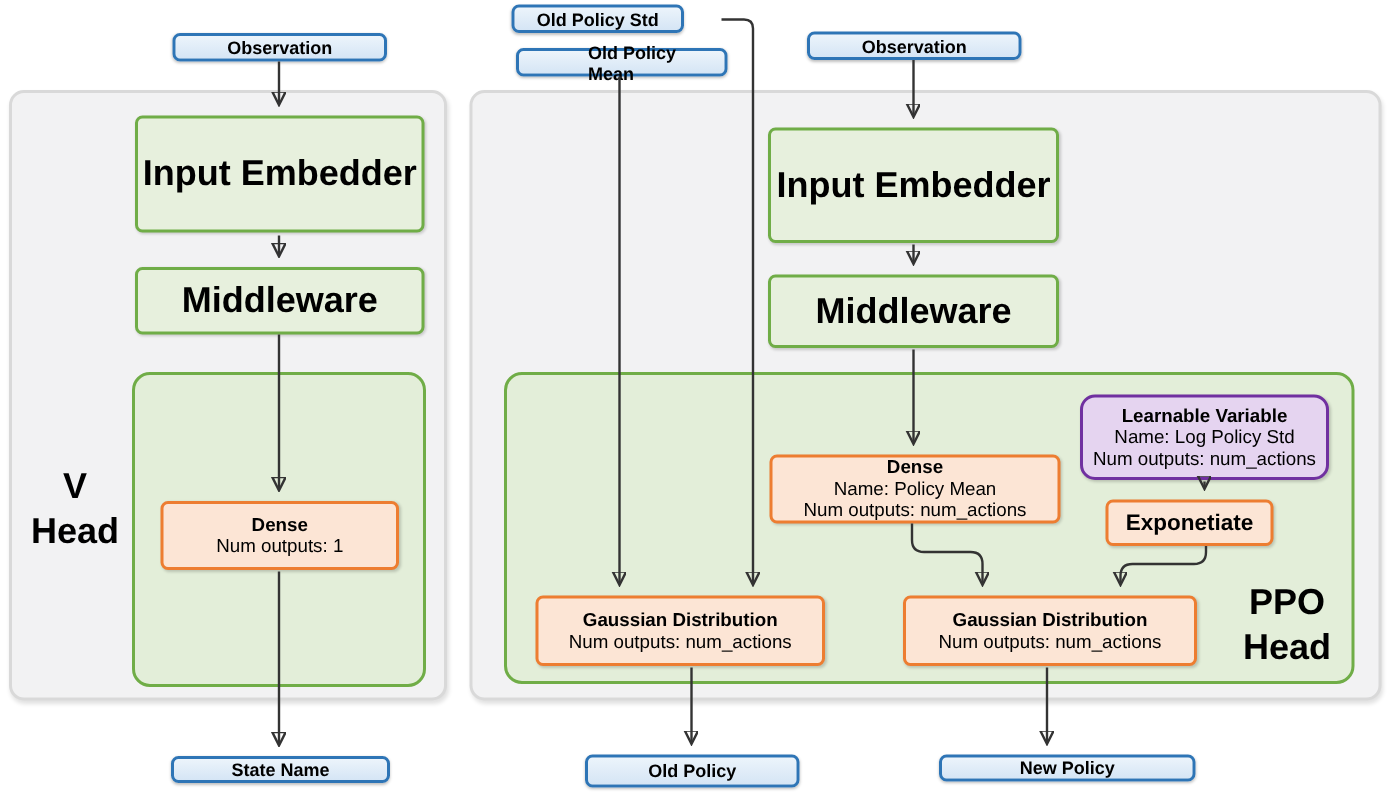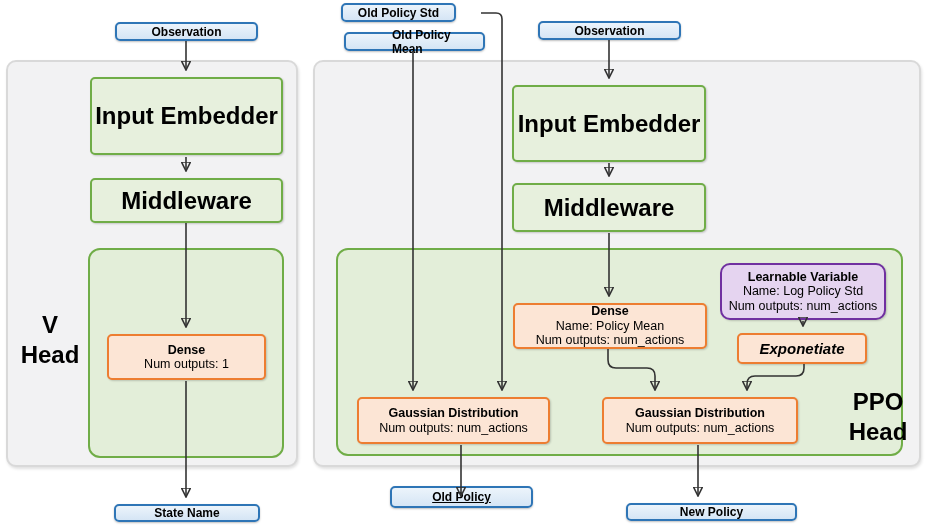--- a/index.html
+++ b/index.html
@@ -163,40 +163,40 @@
     <span class="line">Name: Policy Mean</span>
     <span class="line">Num outputs: num_actions</span>
   </div>
 
   <div class="node purple-node" style="left:720px; top:263px; width:166px; height:57px;">
     <span class="title">Learnable Variable</span>
     <span class="line">Name: Log Policy Std</span>
     <span class="line">Num outputs: num_actions</span>
   </div>
 
-  <div class="node orange-node big-label" style="left:737px; top:333px; width:130px; height:31px;font-style:italic;">
+  <div class="node orange-node big-label" style="left:737px; top:333px; width:112px; height:31px;">
     <span>Exponetiate</span>
   </div>
 
   <div class="node orange-node" style="left:357px; top:397px; width:193px; height:47px;">
     <span class="title">Gaussian Distribution</span>
     <span class="line">Num outputs: num_actions</span>
   </div>
 
   <div class="node orange-node" style="left:602px; top:397px; width:196px; height:47px;">
     <span class="title">Gaussian Distribution</span>
     <span class="line">Num outputs: num_actions</span>
   </div>
 
-  <div class="head-label" style="left:829px; top:387px; width:98px;">
+  <div class="head-label" style="left:809px; top:387px; width:98px;">
     <span style="display:block;">PPO</span>
     <span style="display:block;">Head</span>
   </div>
 
-  <div class="badge" style="left:390px; top:486px; width:143px; height:22px;text-decoration:underline;">
+  <div class="badge" style="left:390px; top:503px; width:143px; height:22px;">
     <span>Old Policy</span>
   </div>
 
   <div class="badge" style="left:626px; top:503px; width:171px; height:18px;">
     <span>New Policy</span>
   </div>
 
   <svg class="arrows" viewBox="0 0 931 529">
     <defs>
       <marker id="ah" markerUnits="userSpaceOnUse" markerWidth="10" markerHeight="10" refX="8" refY="4.5" orient="auto">

